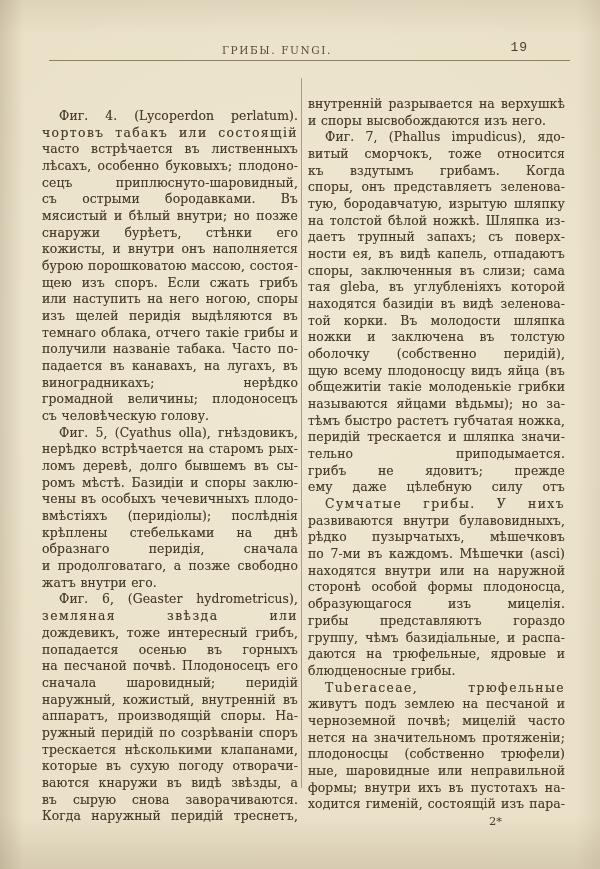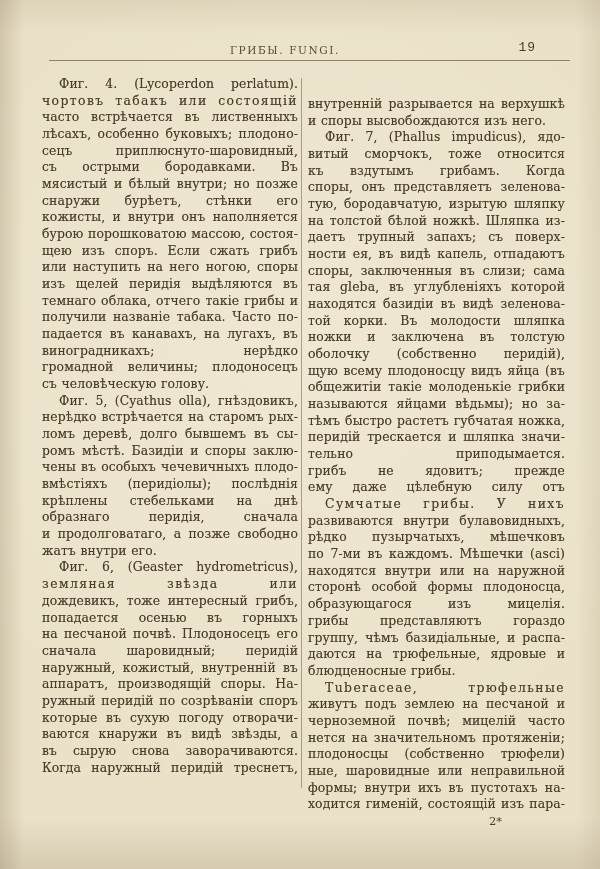--- a/index.html
+++ b/index.html
@@ -8,39 +8,39 @@
     width:600px;height:869px;
     overflow:hidden;
     font-family:"DejaVu Serif","Liberation Serif",serif;
     color:#473c2c;
     background:
       radial-gradient(120% 90% at 50% 42%, rgba(255,252,240,0.25) 0%, rgba(255,252,240,0) 55%),
       linear-gradient(90deg, rgba(110,90,60,0.20) 0%, rgba(110,90,60,0) 4%, rgba(110,90,60,0) 96%, rgba(110,90,60,0.10) 100%),
       linear-gradient(180deg, rgba(110,90,60,0.10) 0%, rgba(110,90,60,0) 4%, rgba(110,90,60,0) 94%, rgba(110,90,60,0.16) 100%),
       #eae1c8;
   }
-  .header{position:absolute;top:43px;left:50px;width:520px;height:16px;}
+  .header{position:absolute;top:43px;left:42px;width:520px;height:16px;}
   .running-title{
     position:absolute;left:0;top:1px;width:470px;text-align:center;
     font-size:10.5px;letter-spacing:1.6px;color:#5a4e39;
   }
   .page-number{
     position:absolute;right:34px;top:-3px;
     font-size:13px;letter-spacing:1px;color:#4a3f2e;font-family:Liberation Mono, monospace;
   }
   .rule{
     position:absolute;top:60px;left:49px;width:521px;height:1px;
     background:#8d8166;
   }
   .column{
     position:absolute;top:76px;
     font-size:12.4px;line-height:16.68px;
     text-shadow:0 0 0.5px rgba(70,55,35,0.45);
   }
-  .column.left{left:42px;width:256px;}
+  .column.left{left:42px;width:256px;margin-top:32px;}
   .column.right{left:308px;width:257px;margin-top:20px;}
   .line{
     height:16.68px;overflow:hidden;
     text-align:justify;text-align-last:justify;
     word-spacing:0.5px;letter-spacing:0.1px;
   }
   .line.end{text-align-last:auto;}
   .line.indent{padding-left:17px;}
   .line.sp{letter-spacing:1.4px;}
   .divider{
@@ -93,20 +93,21 @@
       <div class="line end">жатъ внутри его.</div>
       <div class="line indent">Фиг. 6, (Geaster hydrometricus),</div>
       <div class="line sp">земляная звѣзда или звѣздчатый</div>
       <div class="line">дождевикъ, тоже интересный грибъ,</div>
       <div class="line">попадается осенью въ горныхъ лѣсахъ</div>
       <div class="line">на песчаной почвѣ. Плодоносецъ его</div>
       <div class="line">сначала шаровидный; перидій двойной:</div>
       <div class="line">наружный, кожистый, внутренній въ</div>
       <div class="line">аппаратъ, производящій споры. На-</div>
       <div class="line">ружный перидій по созрѣваніи споръ</div>
+      <div class="line">трескается нѣсколькими клапанами,</div>
       <div class="line">которые въ сухую погоду отворачи-</div>
       <div class="line">ваются кнаружи въ видѣ звѣзды, а</div>
       <div class="line">въ сырую снова заворачиваются.</div>
       <div class="line">Когда наружный перидій треснетъ,</div>
     </div>
   <div class="divider"></div>
   <div class="column right">
       <div class="line">внутренній разрывается на верхушкѣ</div>
       <div class="line end">и споры высвобождаются изъ него.</div>
       <div class="line indent">Фиг. 7, (Phallus impudicus), ядо-</div>

